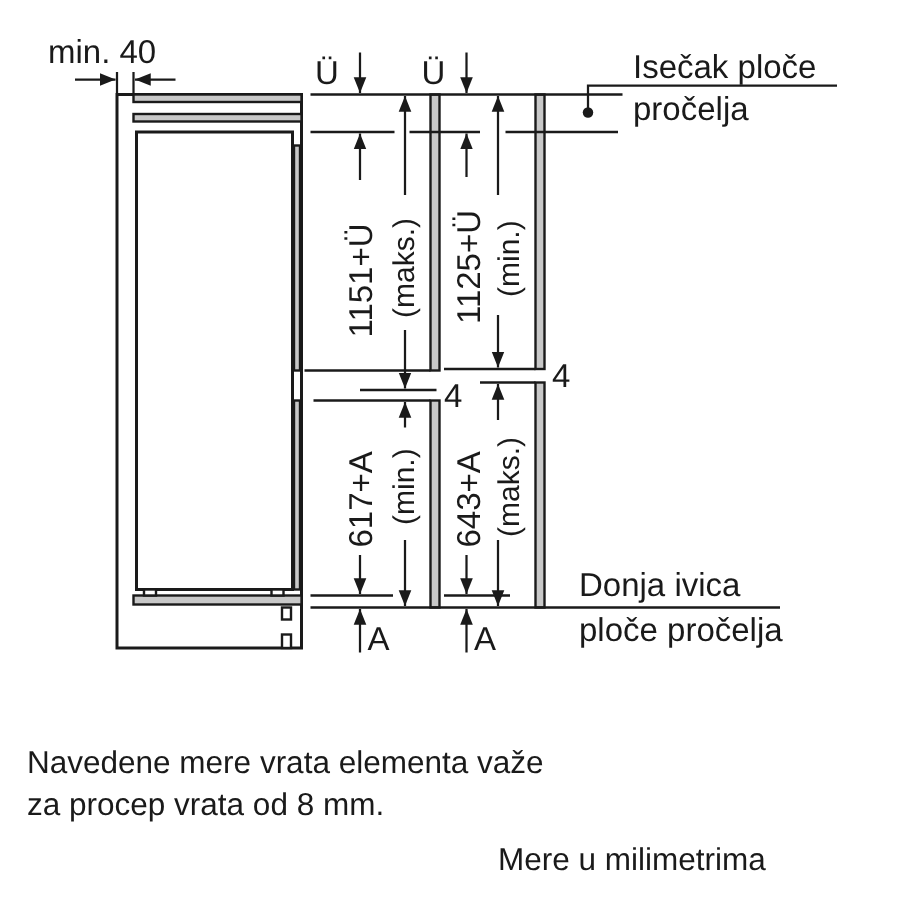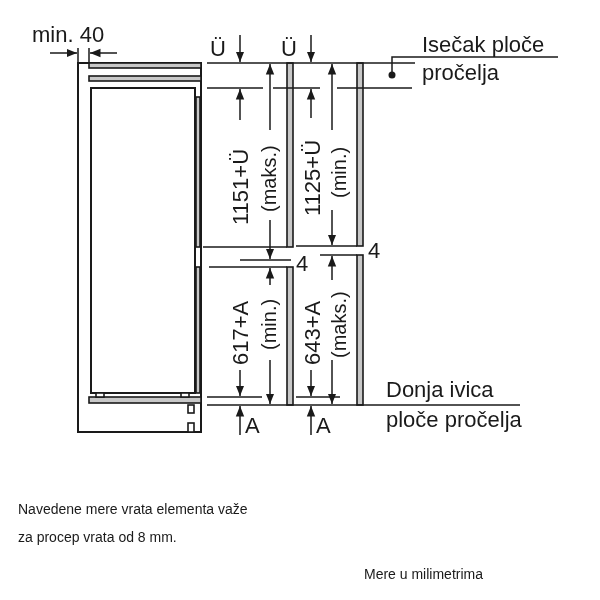--- a/index.html
+++ b/index.html
@@ -1,19 +1,19 @@
 <!DOCTYPE html>
 <html><head>
   <meta charset="utf-8">
   <style>
     html, body { margin: 0; padding: 0; background: #ffffff; }
     body { width: 600px; height: 600px; position: relative; overflow: hidden; font-family: "Liberation Sans", sans-serif; color: #1a1a1a; }
     svg { position: absolute; left: 0; top: 0; }
     .t { font-family: "Liberation Sans", sans-serif; fill: #1a1a1a; }
-    .note { position: absolute; font-family: "Liberation Sans", sans-serif; font-size: 14px; color: #1a1a1a; line-height: 26px; white-space: nowrap; }
+    .note { position: absolute; font-family: "Liberation Sans", sans-serif; font-size: 21px; color: #1a1a1a; line-height: 26px; white-space: nowrap; }
   </style>
 </head>
 <body>
 
 <svg width="600" height="600" viewBox="0 0 600 600">
   <defs>
     <marker id="ah" viewBox="0 0 10 10" refX="10" refY="5" markerWidth="7" markerHeight="7" orient="auto-start-reverse">
       <path d="M0,1 L10,5 L0,9 z" fill="#1a1a1a"></path>
     </marker>
   </defs>
@@ -127,13 +127,13 @@
   <circle cx="392" cy="75" r="3.5" fill="#1a1a1a"></circle>
   <text class="t" x="422" y="52" font-size="22">Isečak ploče</text>
   <text class="t" x="422" y="80" font-size="22">pročelja</text>
 
   <text class="t" x="386" y="397" font-size="22">Donja ivica</text>
   <text class="t" x="386" y="427" font-size="22">ploče pročelja</text>
 </svg>
 
 <div class="note" style="left:18px; top:496px;">Navedene mere vrata elementa važe</div>
 <div class="note" style="left:18px; top:524px;">za procep vrata od 8 mm.</div>
-<div class="note" style="left:364px; top:561px;">Mere u milimetrima</div>
+<div class="note" style="left:332px; top:561px;">Mere u milimetrima</div>
 
 </body></html>

